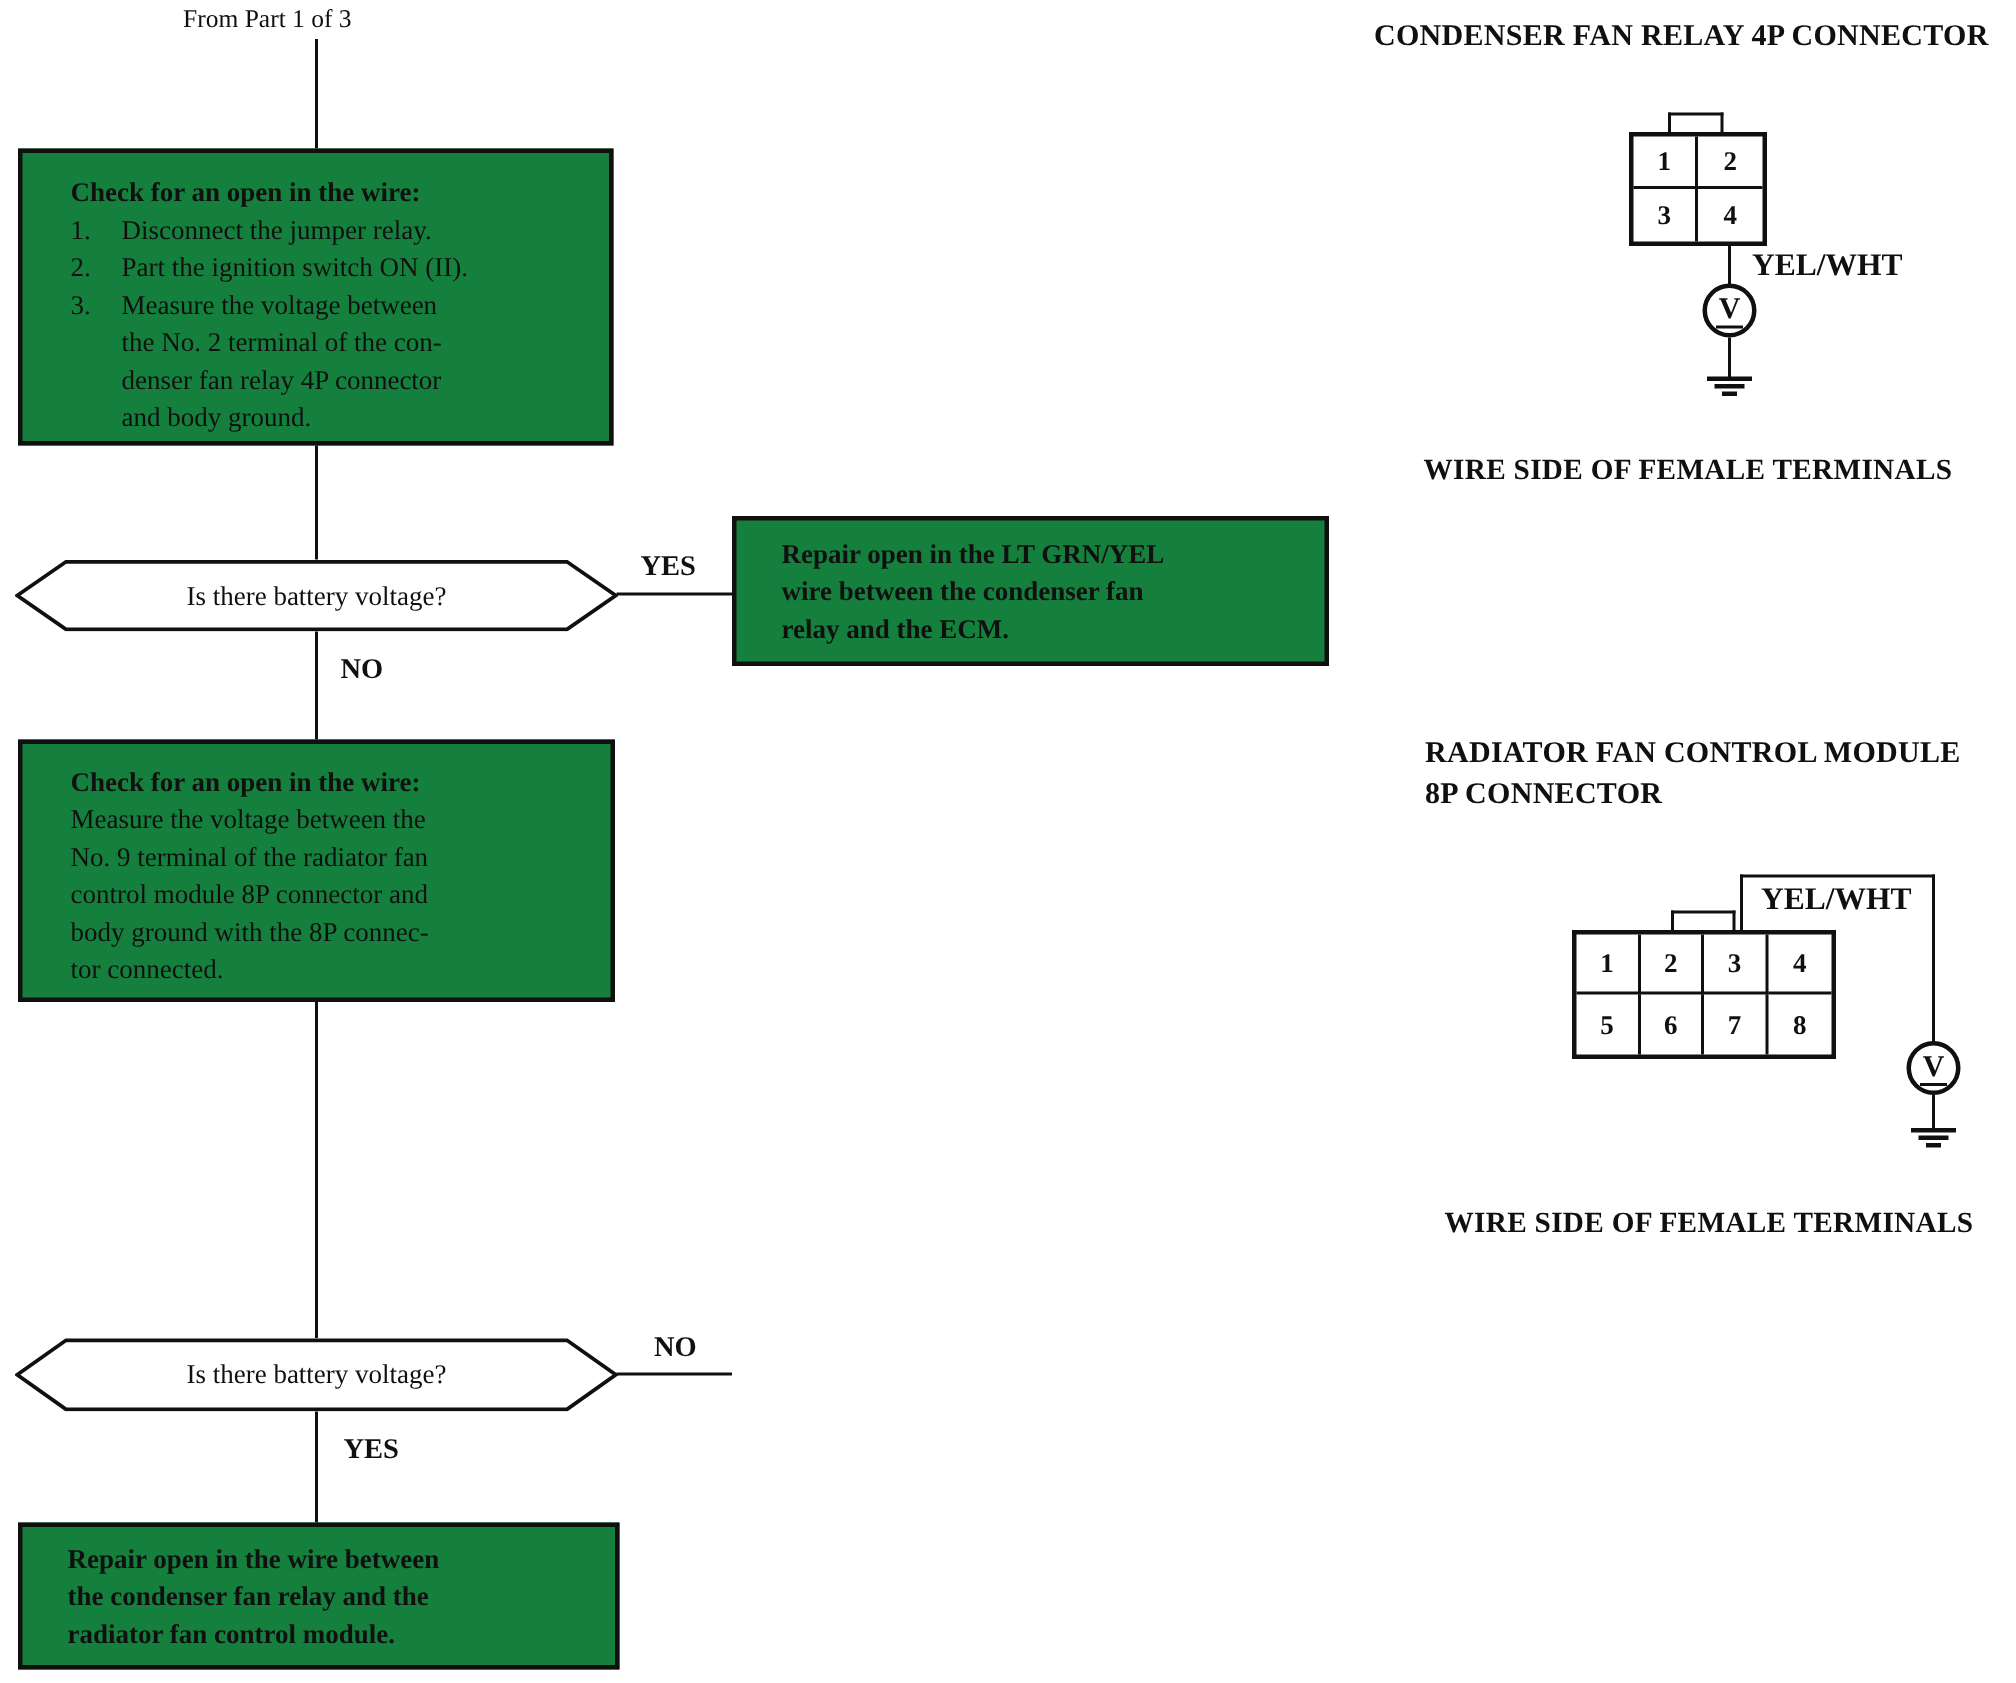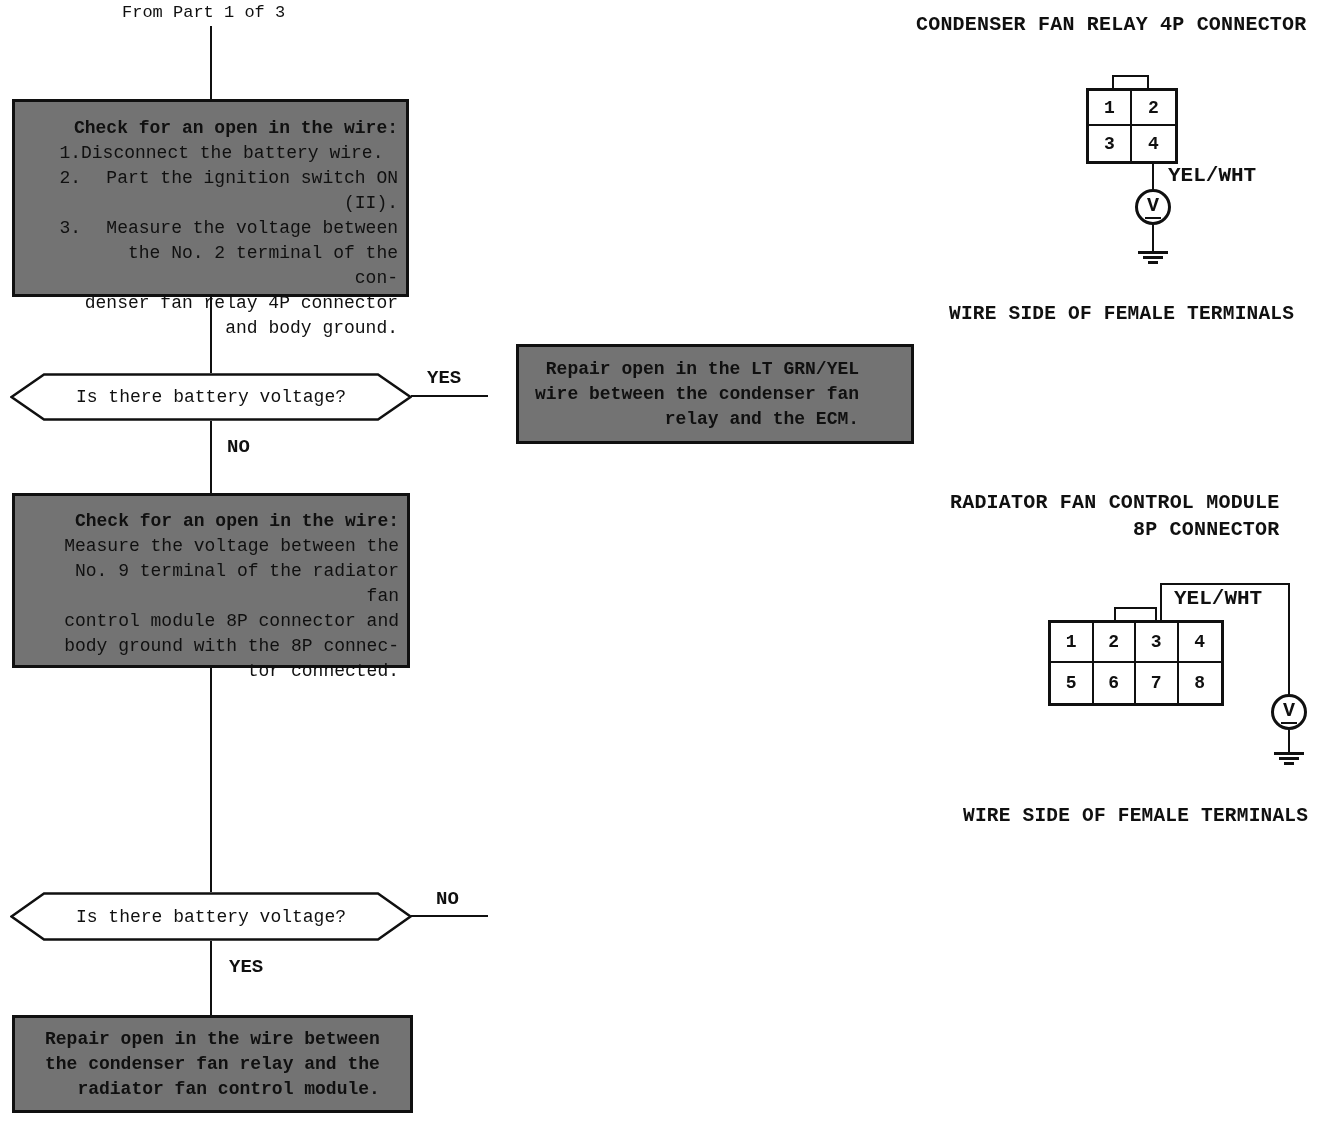--- a/index.html
+++ b/index.html
@@ -1,24 +1,23 @@
 <!DOCTYPE html>
 <html><head>
 <meta charset="utf-8">
 <style>
   html,body{margin:0;padding:0;background:#fff;}
   *{box-sizing:border-box;}
   .canvas{
     position:relative;width:1332px;height:1122px;background:#ffffff;
-    font-family:Liberation Mono, monospace;color:#101010;
+    font-family:Liberation Serif, serif;color:#101010;
     overflow:hidden;
-    text-align:right;
   }
   .abs{position:absolute;}
-  .box{border:3px solid #101010;background:#737373;}
+  .box{border:3px solid #101010;background:#15803d;}
   .vline{width:2px;background:#101010;}
   .hline{height:2px;background:#101010;}
   .bt{font-size:18px;line-height:25px;}
   .b{font-weight:700;}
   .pre{white-space:pre-line;}
   .li{display:flex;}
   .num{width:34px;flex:none;}
   .fromlbl{font-size:17px;line-height:20px;}
   .blabel{font-weight:700;font-size:19px;line-height:20px;}
   .hex{display:block;}
@@ -46,21 +45,21 @@
 <div class="canvas">
 
   <div class="abs fromlbl" style="left:122px;top:3px;">From Part 1 of 3</div>
 
   <div class="abs vline" style="left:210px;top:26px;height:73px;"></div>
 
   <div class="abs box" style="left:12px;top:99px;width:397px;height:198px;padding:14px 8px 0 32px;">
     <div class="bt b">Check for an open in the wire:</div>
     <div class="li bt">
       <span class="num">1.</span>
-      <span class="pre">Disconnect the battery wire.</span>
+      <span class="pre">Disconnect the jumper relay.</span>
     </div>
     <div class="li bt">
       <span class="num">2.</span>
       <span class="pre">Part the ignition switch ON (II).</span>
     </div>
     <div class="li bt">
       <span class="num">3.</span>
       <span class="pre">Measure the voltage between
 the No. 2 terminal of the con-
 denser fan relay 4P connector
@@ -74,21 +73,21 @@
     <svg width="402" height="48" viewBox="0 0 402 48">
       <polygon points="1.5,24 34,1.5 368,1.5 400.5,24 368,46.5 34,46.5" fill="#ffffff" stroke="#101010" stroke-width="2.5"></polygon>
     </svg>
     <div class="hexlbl">Is there battery voltage?</div>
   </div>
   <div class="abs blabel" style="left:427px;top:368px;">YES</div>
   <div class="abs hline" style="left:411px;top:395px;width:77px;"></div>
   <div class="abs blabel" style="left:227px;top:437px;">NO</div>
   <div class="abs vline" style="left:210px;top:421px;height:72px;"></div>
 
-  <div class="abs box action" style="left:516px;top:344px;width:398px;height:100px;padding-left:16px;">
+  <div class="abs box action" style="left:488px;top:344px;width:398px;height:100px;padding-left:30px;">
     <div class="bt b pre">Repair open in the LT GRN/YEL
 wire between the condenser fan
 relay and the ECM.</div>
   </div>
 
   <div class="abs box" style="left:12px;top:493px;width:398px;height:175px;padding:13px 8px 0 32px;">
     <div class="bt b">Check for an open in the wire:</div>
     <div class="bt pre">Measure the voltage between the
 No. 9 terminal of the radiator fan
 control module 8P connector and

